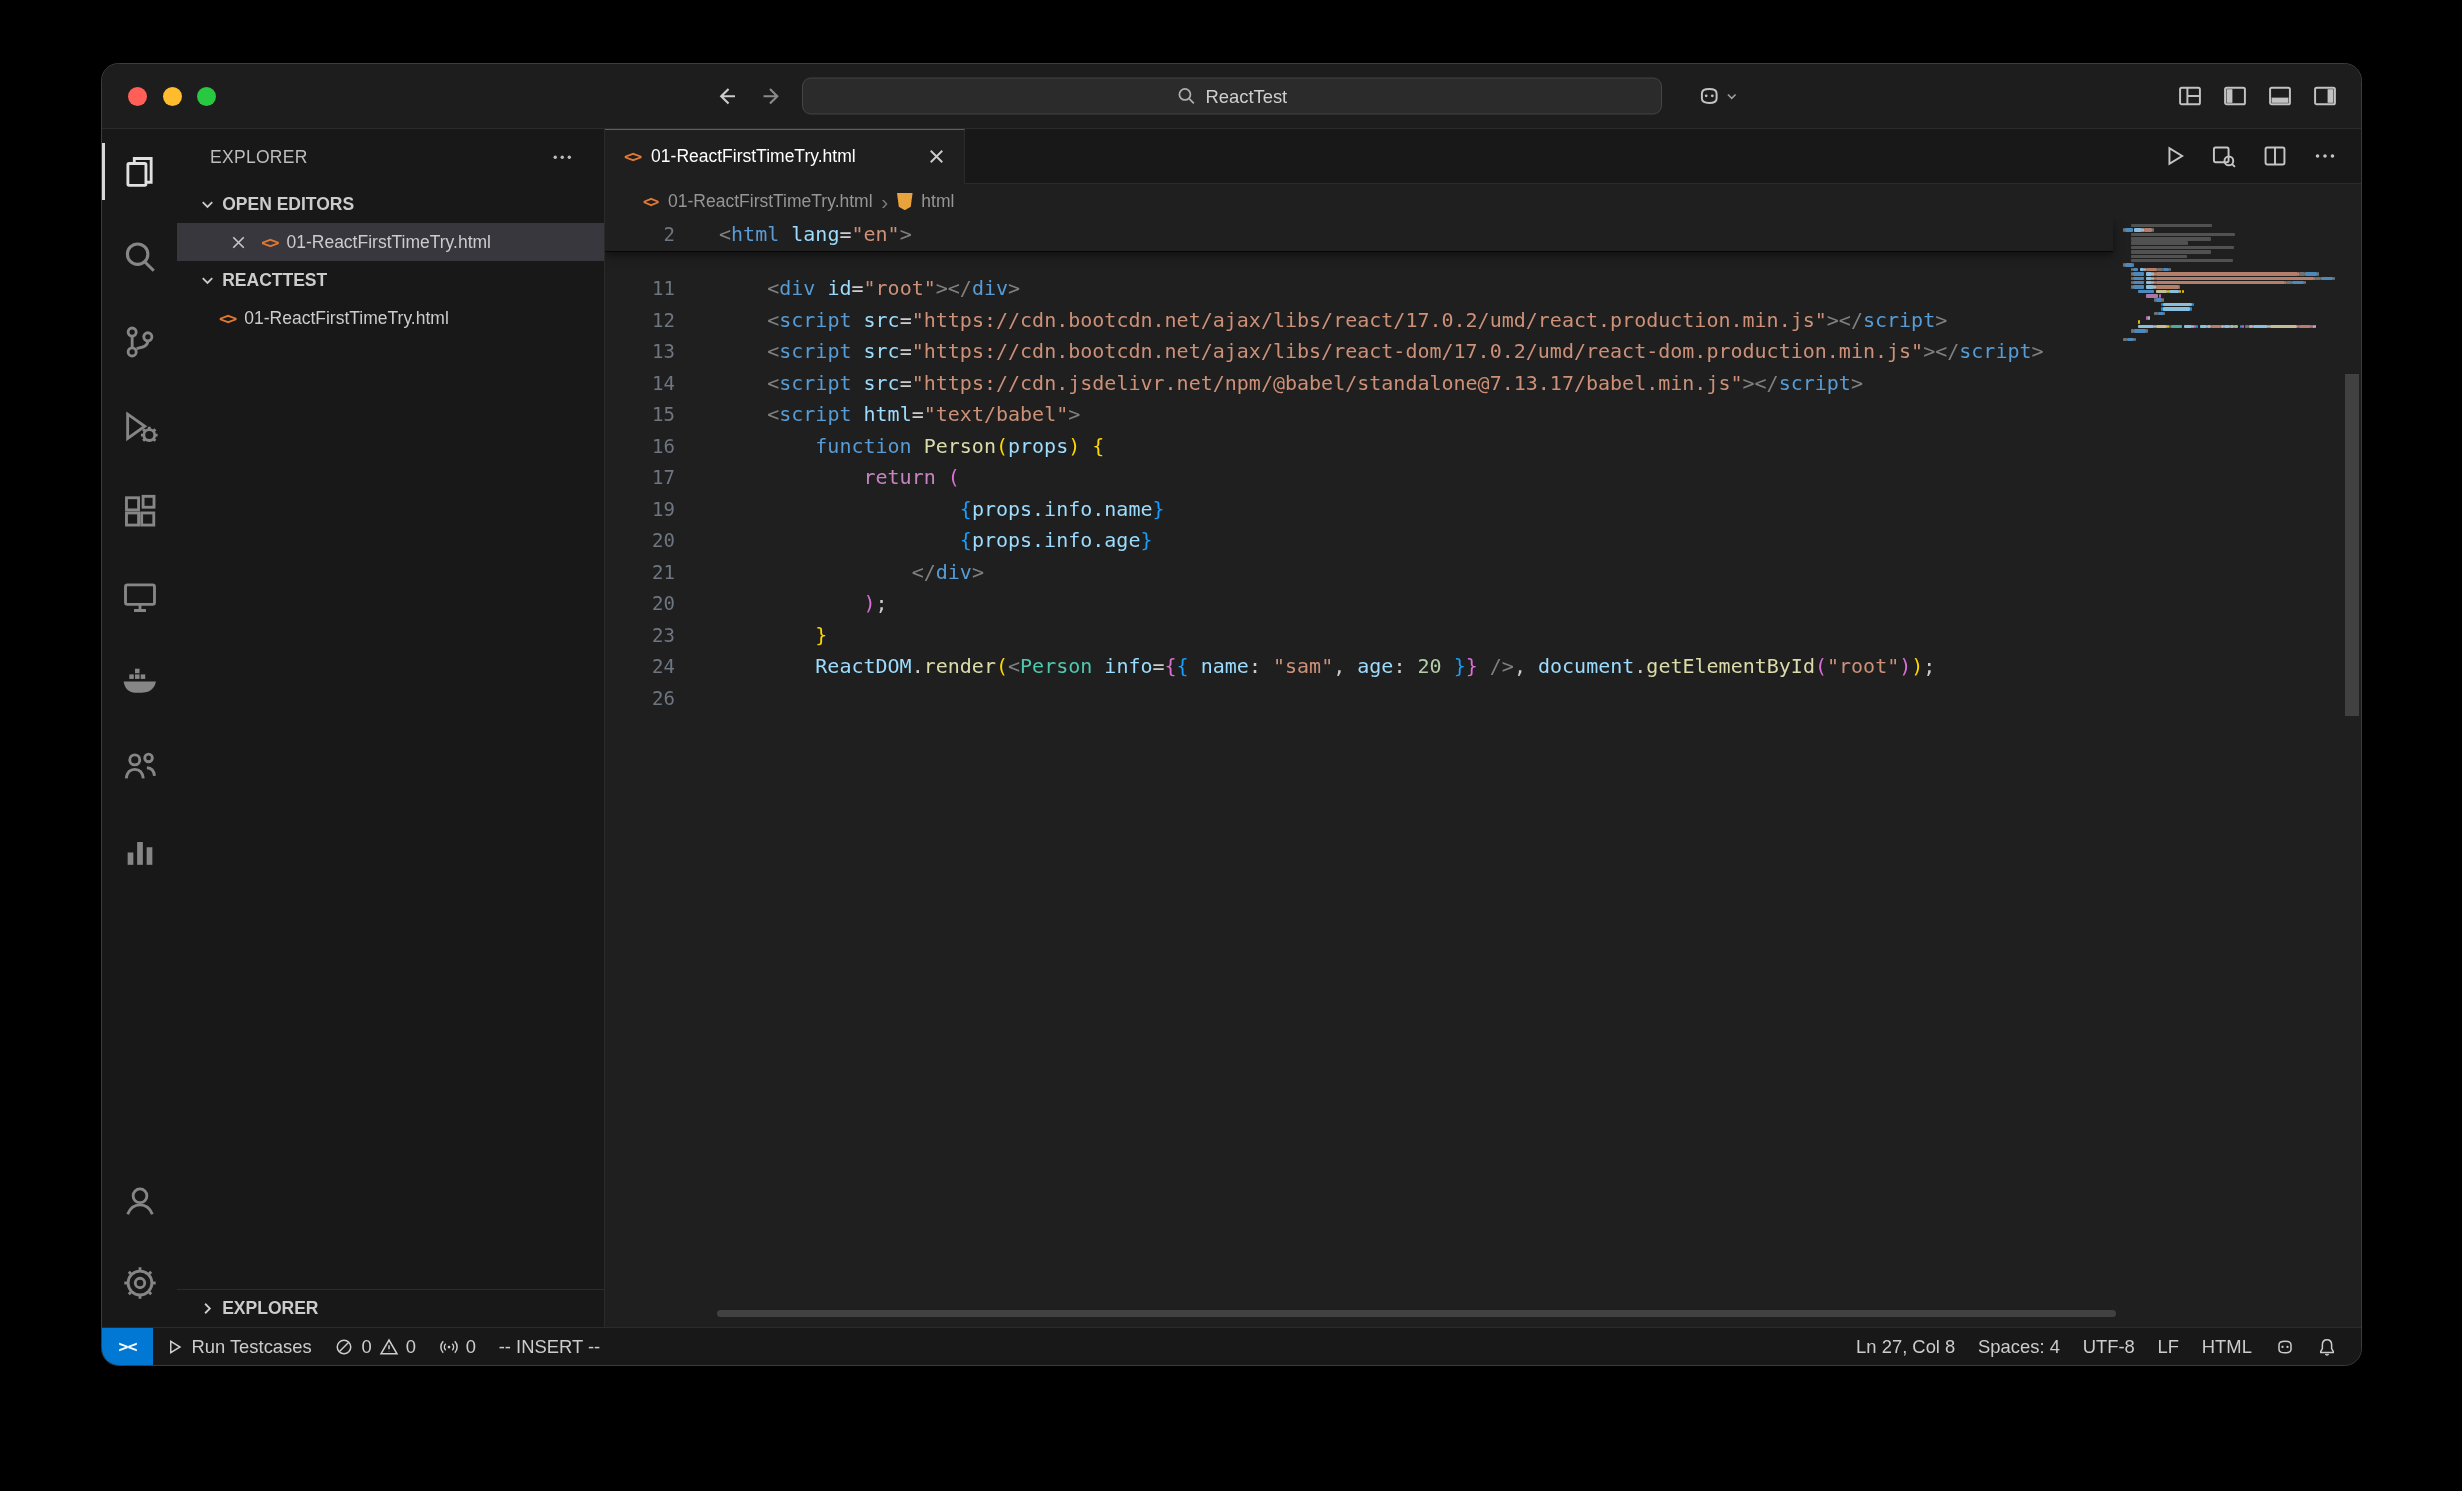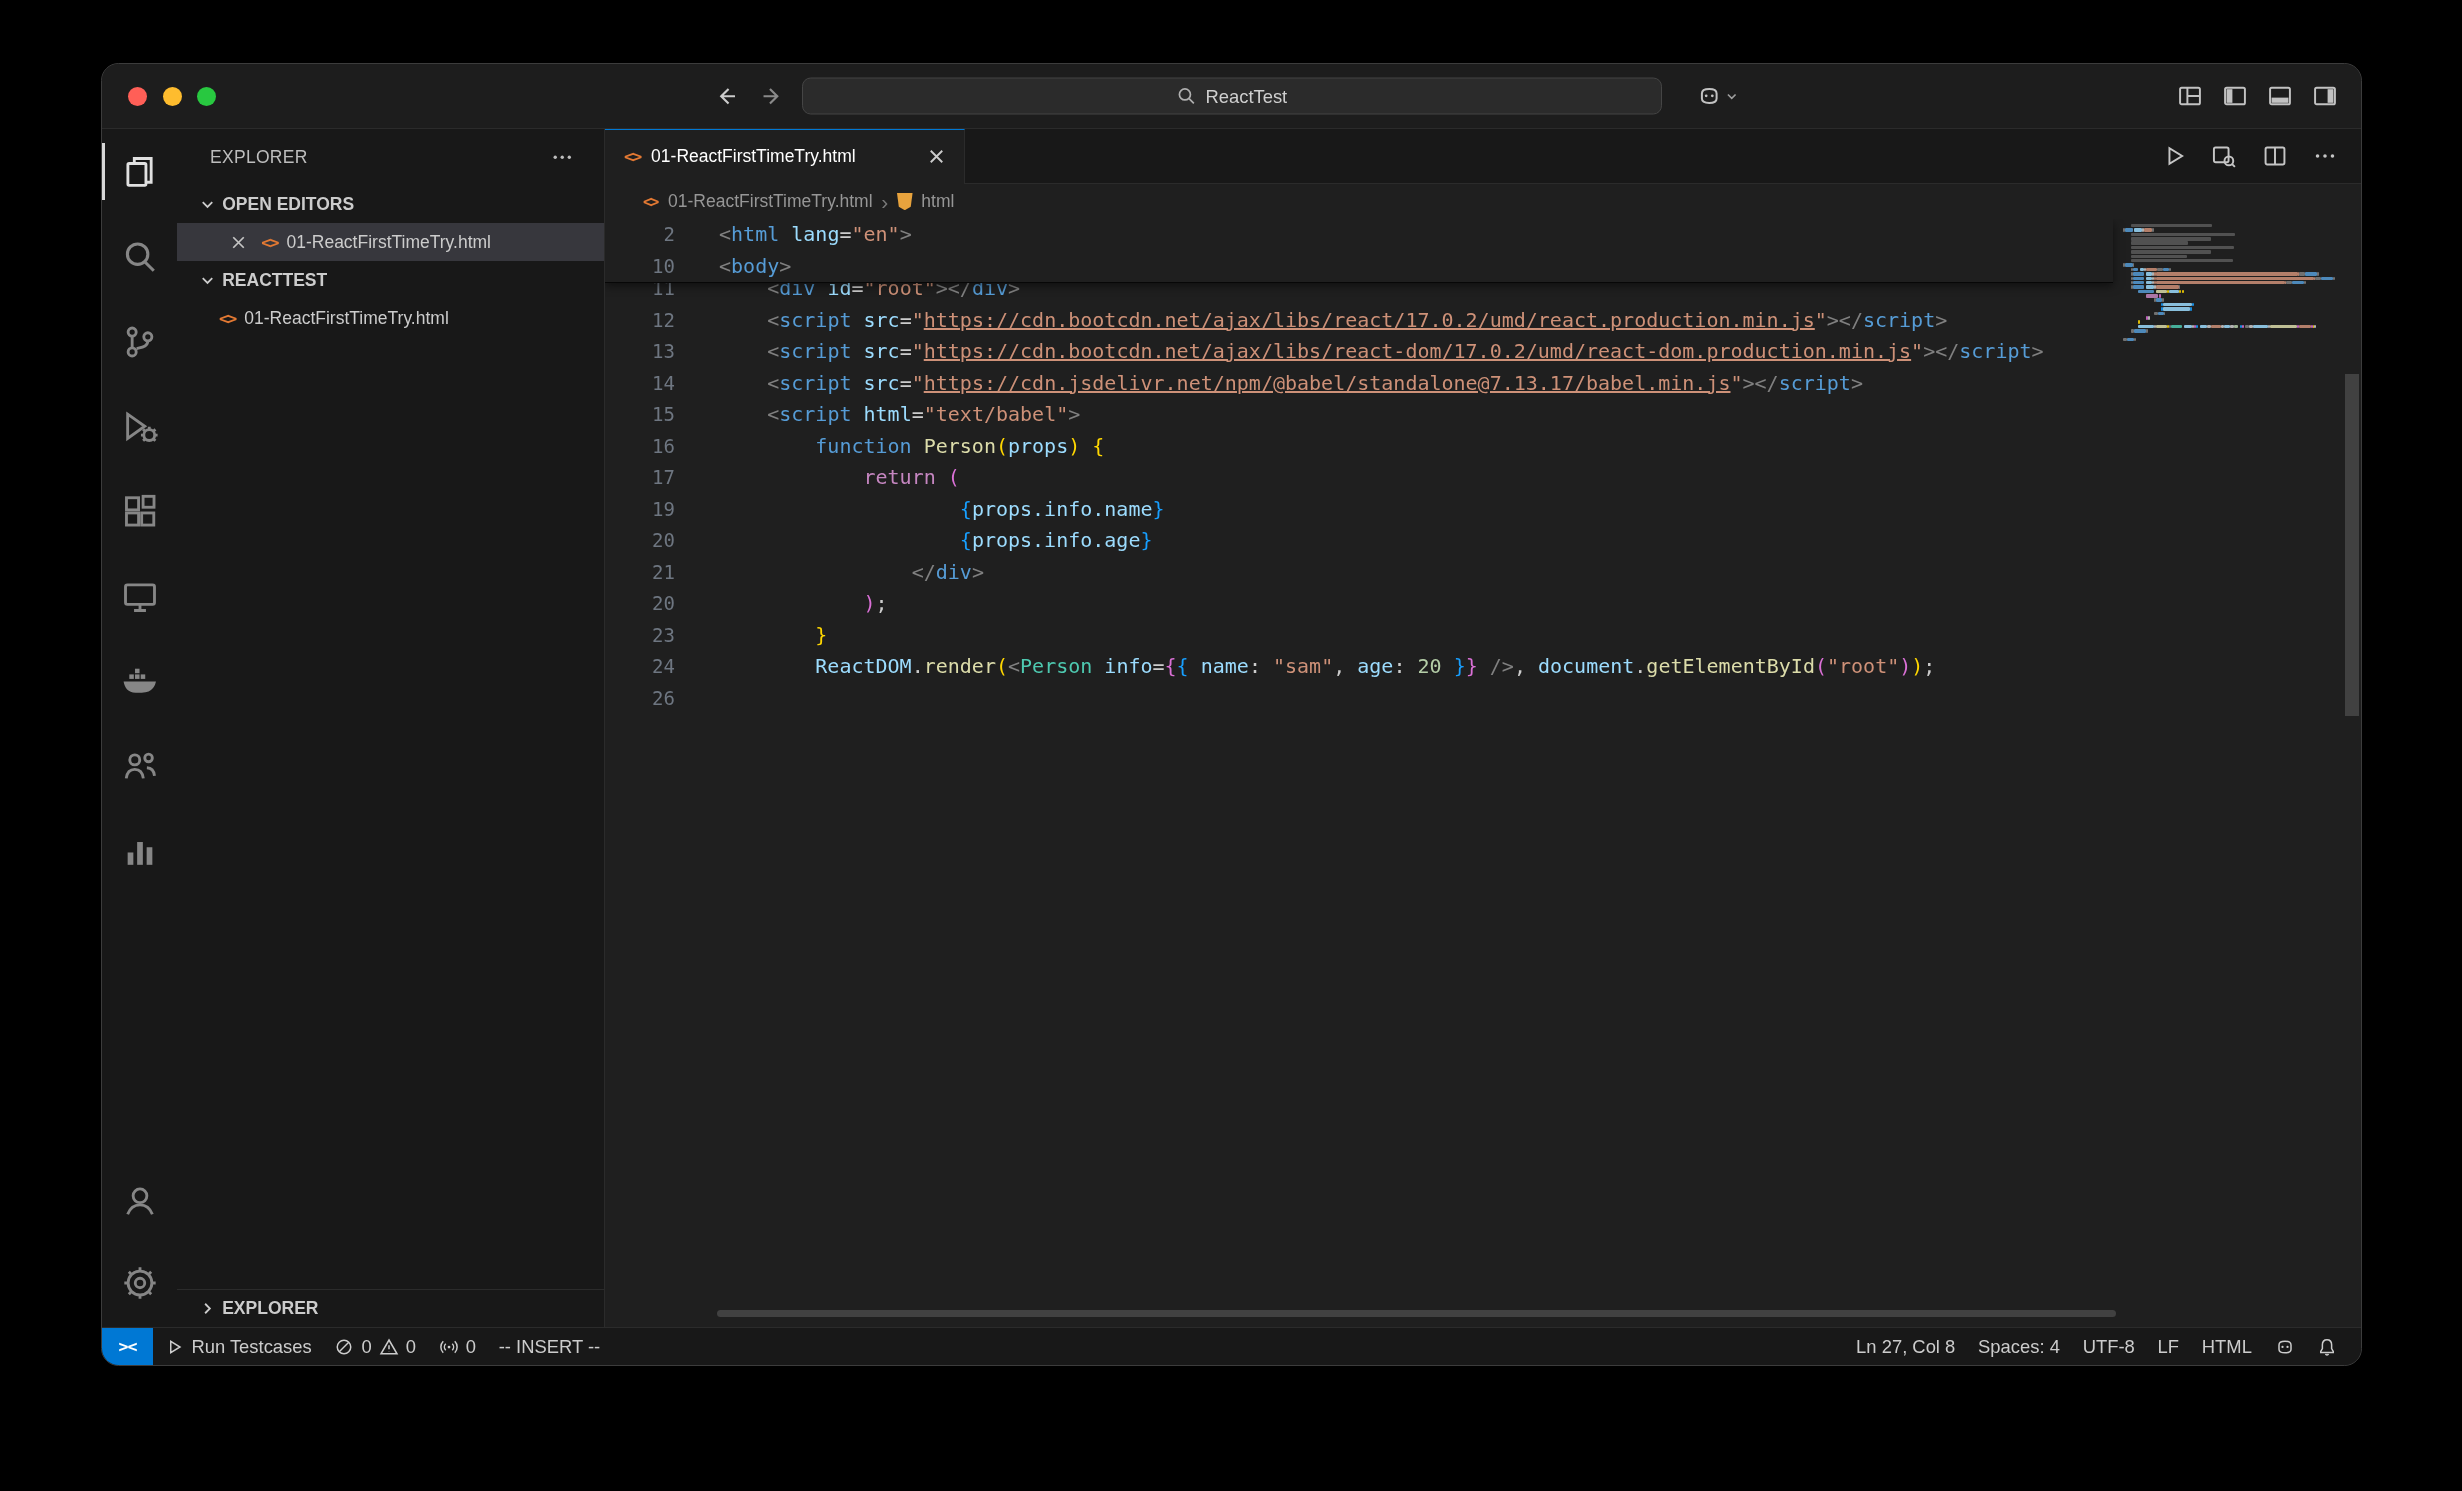--- a/index.html
+++ b/index.html
@@ -74,21 +74,21 @@
     box-shadow:0 4.4px 8.7px rgba(0,0,0,.5);border-bottom:0.9px solid rgba(0,0,0,.75);}
   .lines{position:relative;margin-top:54px;margin-right:248px;z-index:1;}
   .code-line{display:flex;height:31.5px;line-height:31.5px;position:relative;white-space:pre;}
   .ln{width:70px;flex:none;text-align:right;color:var(--tk-ln,#6e7681);font-size:19px;}
   .tokens{display:block;padding-left:44px;white-space:pre;color:#cccccc;}
   .code-line.active .ln{color:var(--tk-ln_active,#cccccc);}
   .code-line.active::after{content:"";position:absolute;left:3.5px;right:1.7px;top:0;bottom:0;
     border-top:1.3px solid #303031;border-bottom:1.3px solid #303031;pointer-events:none;}
   .cursor{display:inline-block;width:2.6px;height:23.6px;background:#c6c6c6;vertical-align:-4.4px;margin-left:0.9px;}
   .tk-p{color:var(--tk-p)} .tk-tag{color:var(--tk-tag)} .tk-attr{color:var(--tk-attr)}
-  .tk-str{color:var(--tk-str)} .tk-lnk{color:var(--tk-lnk);text-decoration:underline}
+  .tk-str{color:var(--tk-str)} .tk-lnk{color:var(--tk-lnk);}
   .tk-kw{color:var(--tk-kw)} .tk-ctl{color:var(--tk-ctl)} .tk-fn{color:var(--tk-fn)}
   .tk-var{color:var(--tk-var)} .tk-num{color:var(--tk-num)} .tk-jsx{color:var(--tk-jsx)}
   .tk-d{color:var(--tk-d)} .tk-b1{color:var(--tk-b1)} .tk-b2{color:var(--tk-b2)} .tk-b3{color:var(--tk-b3)}
   .minimap{position:absolute;top:4.4px;right:23px;width:215px;z-index:4;}
   .mm-row{height:4.4px;display:flex;align-items:center;}
   .mm-seg{height:3.5px;border-radius:0.9px;flex:none;opacity:.85;}
   .mm-gap{height:3.5px;flex:none;}
   .vscroll{position:absolute;right:1.7px;top:155px;width:14px;height:342px;background:rgba(121,121,121,.38);z-index:6;}
   .hscroll{position:absolute;left:112px;bottom:10.5px;width:1399px;height:7px;background:rgba(121,121,121,.38);z-index:6;border-radius:3.5px;}
   
@@ -388,21 +388,20 @@
       <div class="breadcrumbs">
         <span class="file-glyph">&lt;&gt;</span>
         <span>01-ReactFirstTimeTry.html</span>
         <span class="crumb-sep">›</span>
         <span class="symbol-shield"></span>
         <span>html</span>
       </div>
       <div class="code-area">
         <div class="sticky">
             <div class="code-line"><span class="ln">2</span><span class="tokens"><span class="tk-p">&lt;</span><span class="tk-tag">html</span><span class="tk-d"> </span><span class="tk-attr">lang</span><span class="tk-d">=</span><span class="tk-str">"en"</span><span class="tk-p">&gt;</span></span></div>
-            <div class="code-line"><span class="ln">10</span><span class="tokens"><span class="tk-p">&lt;</span><span class="tk-tag">body</span><span class="tk-p">&gt;</span></span></div>
           </div>
         <div class="lines">
             <div class="code-line"><span class="ln">11</span><span class="tokens"><span class="tk-d">    </span><span class="tk-p">&lt;</span><span class="tk-tag">div</span><span class="tk-d"> </span><span class="tk-attr">id</span><span class="tk-d">=</span><span class="tk-str">"root"</span><span class="tk-p">&gt;&lt;/</span><span class="tk-tag">div</span><span class="tk-p">&gt;</span></span></div>
             <div class="code-line"><span class="ln">12</span><span class="tokens"><span class="tk-d">    </span><span class="tk-p">&lt;</span><span class="tk-tag">script</span><span class="tk-d"> </span><span class="tk-attr">src</span><span class="tk-d">=</span><span class="tk-str">"</span><span class="tk-lnk">https://cdn.bootcdn.net/ajax/libs/react/17.0.2/umd/react.production.min.js</span><span class="tk-str">"</span><span class="tk-p">&gt;&lt;/</span><span class="tk-tag">script</span><span class="tk-p">&gt;</span></span></div>
             <div class="code-line"><span class="ln">13</span><span class="tokens"><span class="tk-d">    </span><span class="tk-p">&lt;</span><span class="tk-tag">script</span><span class="tk-d"> </span><span class="tk-attr">src</span><span class="tk-d">=</span><span class="tk-str">"</span><span class="tk-lnk">https://cdn.bootcdn.net/ajax/libs/react-dom/17.0.2/umd/react-dom.production.min.js</span><span class="tk-str">"</span><span class="tk-p">&gt;&lt;/</span><span class="tk-tag">script</span><span class="tk-p">&gt;</span></span></div>
             <div class="code-line"><span class="ln">14</span><span class="tokens"><span class="tk-d">    </span><span class="tk-p">&lt;</span><span class="tk-tag">script</span><span class="tk-d"> </span><span class="tk-attr">src</span><span class="tk-d">=</span><span class="tk-str">"</span><span class="tk-lnk">https://cdn.jsdelivr.net/npm/@babel/standalone@7.13.17/babel.min.js</span><span class="tk-str">"</span><span class="tk-p">&gt;&lt;/</span><span class="tk-tag">script</span><span class="tk-p">&gt;</span></span></div>
             <div class="code-line"><span class="ln">15</span><span class="tokens"><span class="tk-d">    </span><span class="tk-p">&lt;</span><span class="tk-tag">script</span><span class="tk-d"> </span><span class="tk-attr">html</span><span class="tk-d">=</span><span class="tk-str">"text/babel"</span><span class="tk-p">&gt;</span></span></div>
             <div class="code-line"><span class="ln">16</span><span class="tokens"><span class="tk-d">        </span><span class="tk-kw">function</span><span class="tk-d"> </span><span class="tk-fn">Person</span><span class="tk-b1">(</span><span class="tk-var">props</span><span class="tk-b1">)</span><span class="tk-d"> </span><span class="tk-b1">{</span></span></div>
             <div class="code-line"><span class="ln">17</span><span class="tokens"><span class="tk-d">            </span><span class="tk-ctl">return</span><span class="tk-d"> </span><span class="tk-b2">(</span></span></div>
             <div class="code-line"><span class="ln">19</span><span class="tokens"><span class="tk-d">                    </span><span class="tk-b3">{</span><span class="tk-var">props.info.name</span><span class="tk-b3">}</span></span></div>

